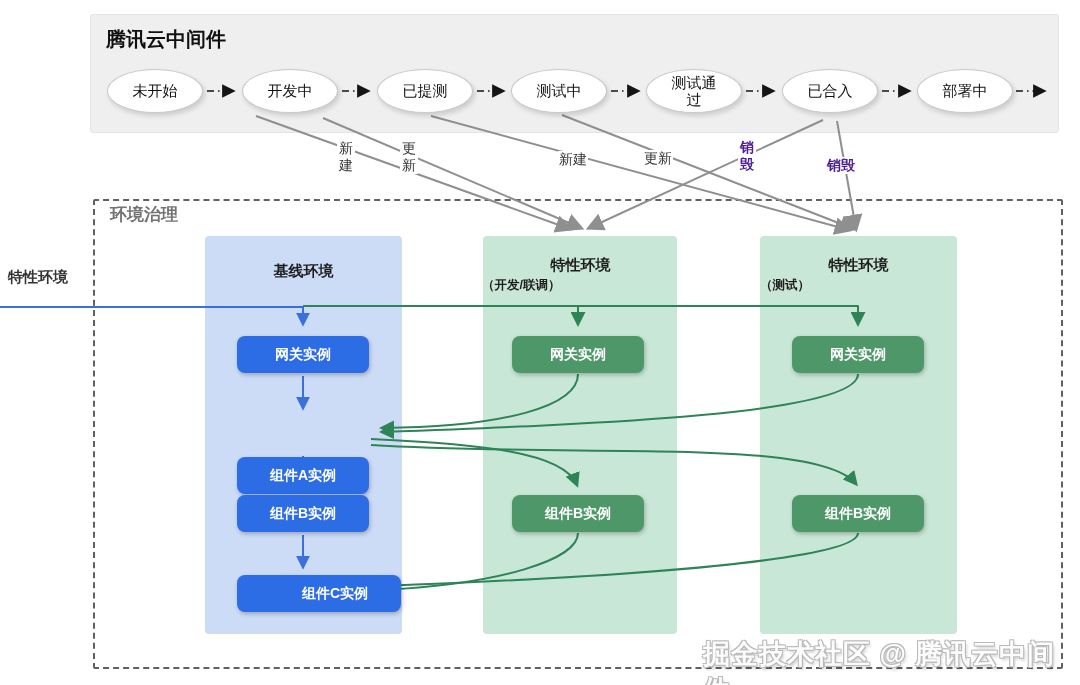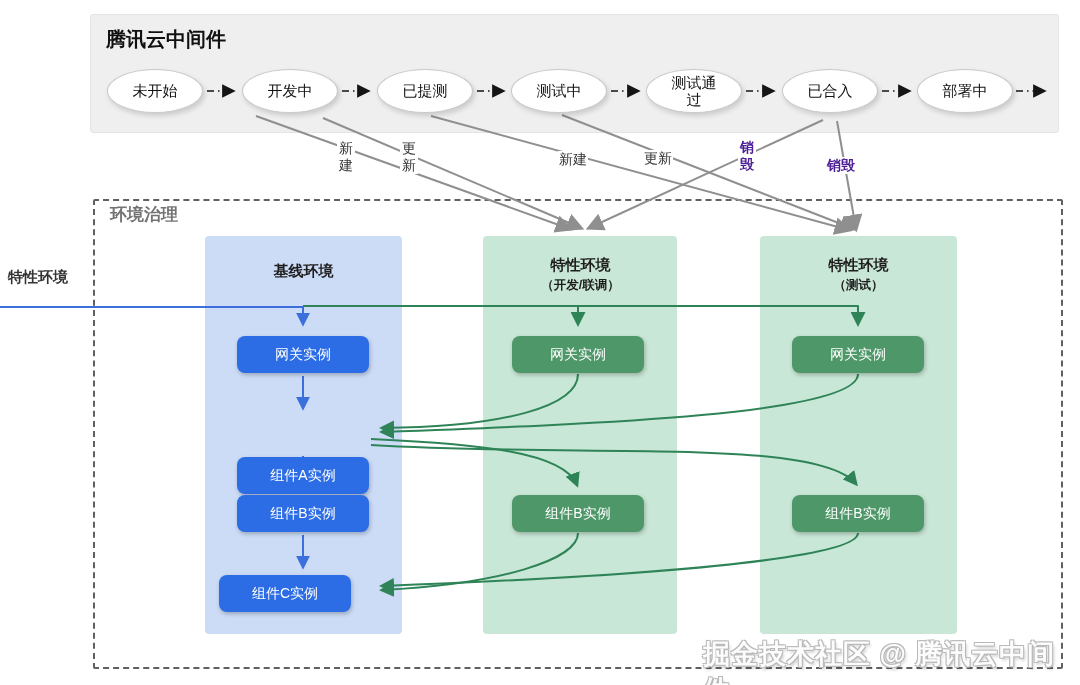--- a/index.html
+++ b/index.html
@@ -16,23 +16,23 @@
   .stage.wrap{padding:0 22px;}
   
   #env-panel{position:absolute;left:93px;top:199px;width:970px;height:470px;
              border:2px dashed #606060;border-radius:2px;background:#fff;z-index:1;box-sizing:border-box;}
   #env-title{position:absolute;left:110px;top:203px;font-size:17px;font-weight:bold;color:#737373;z-index:3;}
   .env-col{position:absolute;top:236px;height:398px;border-radius:4px;z-index:1;}
   #col-baseline{left:205px;width:197px;background:#ccdcf7;}
   #col-dev{left:483px;width:194px;background:#c9e7d6;}
   #col-test{left:760px;width:197px;background:#c9e7d6;}
   .col-title{position:absolute;width:197px;text-align:center;font-size:15px;font-weight:600;color:#1d1d1d;z-index:3;}
-  .col-sub{position:absolute;width:197px;text-align:center;font-size:12.5px;font-weight:600;color:#1d1d1d;z-index:3;}
+  .col-sub{position:absolute;width:197px;font-size:12.5px;font-weight:600;color:#1d1d1d;z-index:3;}
   .node{position:absolute;width:132px;height:37px;border-radius:8px;display:flex;align-items:center;
-        justify-content:center;color:#fff;font-size:14px;font-weight:400;z-index:3;
+        justify-content:center;color:#fff;font-size:14px;font-weight:700;z-index:3;
         box-shadow:1px 2px 4px rgba(0,0,0,0.25);}
   .node.blue{background:#2c6ce5;}
   .node.green{background:#4d9768;}
   
   .tlabel{position:absolute;font-size:14px;color:#333;background:#fff;z-index:3;line-height:1.2;padding:0 1px;}
   .tlabel.vert{width:16px;word-break:break-all;text-align:center;}
   .tlabel.red{color:#4c1d95;font-weight:600;}
   
   #traffic-label{position:absolute;left:8px;top:268px;font-size:15px;font-weight:bold;color:#333;z-index:3;}
   #watermark{position:absolute;left:703px;top:636px;font-size:27px;font-weight:bold;z-index:4;
@@ -65,21 +65,21 @@
 
   <div class="col-title" style="left:205px;top:262px;">基线环境</div>
   <div class="col-title" style="left:482px;top:256px;">特性环境</div>
   <div class="col-sub" style="left:482px;top:277px;">（开发/联调）</div>
   <div class="col-title" style="left:760px;top:256px;">特性环境</div>
   <div class="col-sub" style="left:760px;top:277px;">（测试）</div>
 
   <div class="node blue" style="left:237px;top:336px;">网关实例</div>
   <div class="node blue" style="left:237px;top:416px;margin-top:41px;">组件A实例</div>
   <div class="node blue" style="left:237px;top:495px;">组件B实例</div>
-  <div class="node blue" style="left:219px;top:575px;">组件C实例</div>
+  <div class="node blue" style="left:237px;top:575px;padding-left:32px;">组件C实例</div>
 
   <div class="node green" style="left:512px;top:336px;">网关实例</div>
   <div class="node green" style="left:512px;top:495px;">组件B实例</div>
 
   <div class="node green" style="left:792px;top:336px;">网关实例</div>
   <div class="node green" style="left:792px;top:495px;">组件B实例</div>
 
   <div class="tlabel vert" style="left:337px;top:140px;">新建</div>
   <div class="tlabel vert" style="left:400px;top:140px;">更新</div>
   <div class="tlabel" style="left:558px;top:151px;">新建</div>

